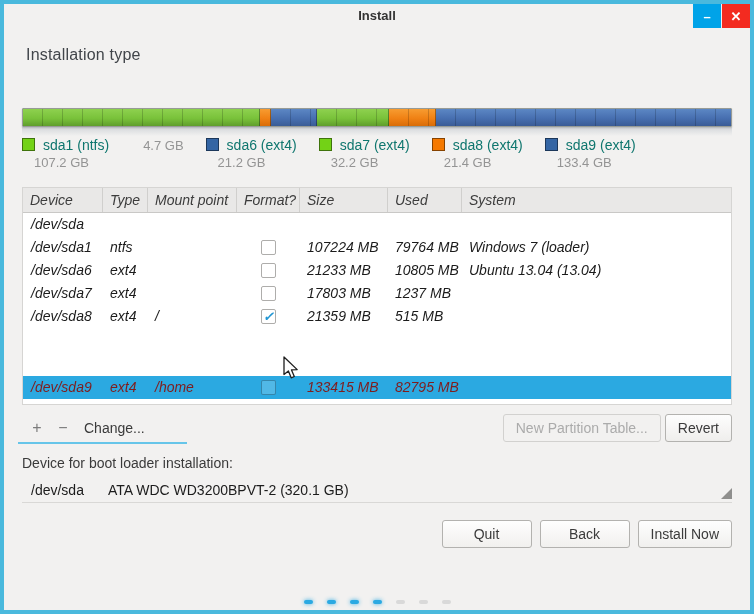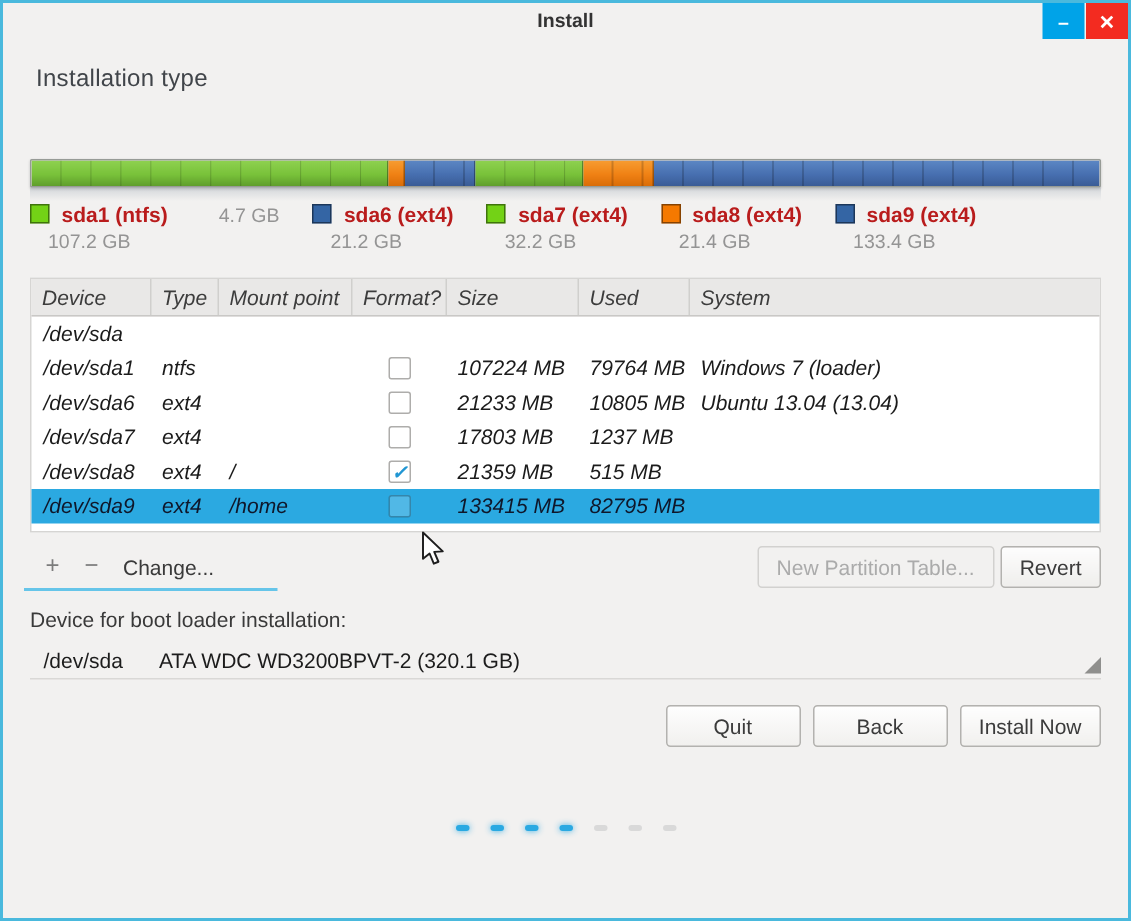--- a/index.html
+++ b/index.html
@@ -1,21 +1,21 @@
 <!DOCTYPE html>
 <html><head>
 <meta charset="utf-8">
 <style>
   * { box-sizing: border-box; margin: 0; padding: 0; }
   body { margin: 0; background: #555; font-family: "Liberation Sans", sans-serif; }
 
   .window {
     width: 754px; height: 614px;
     background: #f2f1f0;
-    border: 2px solid #a3a3a3;
+    border: 4px solid #a3a3a3;
     position: relative;
     overflow: hidden;
     color: #3a3a3a;
   }
 
   
   .titlebar { height: 26px; position: relative; }
   .titlebar .title {
     text-align: center; font-size: 13px; font-weight: bold;
     line-height: 24px; color: #333;
@@ -52,41 +52,41 @@
   }
 
   
   .legend { display: flex; margin-top: 0px; }
   .legend-item { margin-right: 22px; white-space: nowrap; }
   .legend-top { display: flex; align-items: center; height: 17px; }
   .legend-swatch {
     width: 13px; height: 13px; display: inline-block;
     border: 1px solid rgba(0,0,0,0.45); margin-right: 8px;
   }
-  .legend-label { font-size: 14px; font-weight: bold; color: #b91c1c; }
+  .legend-label { font-size: 14px; font-weight: normal; color: #0f766e; }
   .legend-size { font-size: 13px; color: #949494; margin-left: 12px; margin-top: 2px; }
 
   
   .ptable {
     margin-top: 17px; background: #fff;
     border: 1px solid #d6d5d3;
     font-style: italic;
   }
   .thead {
     display: flex; background: #e9e8e7; height: 25px;
     border-bottom: 1px solid #c9c8c6;
   }
   .th {
     font-size: 14px; color: #3c3c3c; line-height: 24px;
     padding-left: 7px; border-right: 1px solid #d0cfcd;
     overflow: hidden; white-space: nowrap;
   }
   .th:last-child { border-right: none; }
   .trow { display: flex; height: 23px; font-size: 14px; color: #1b1b1b; }
-  .trow.selected { background: #2ba9e1; color: #0f172a; }
+  .trow.selected { background: #2ba9e1; color: #7f1d1d; margin-top: 48px; }
   .td { line-height: 23px; padding-left: 7px; white-space: nowrap; overflow: hidden; }
   .td.device { padding-left: 8px; }
   .col-device { width: 80px; }
   .col-type   { width: 45px; }
   .col-mount  { width: 89px; }
   .col-format { width: 63px; display: flex; align-items: center; justify-content: center; padding-left: 0; }
   .col-size   { width: 88px; }
   .col-used   { width: 74px; }
   .col-system { flex: 1; }
   .tbody { padding-bottom: 5px; }

